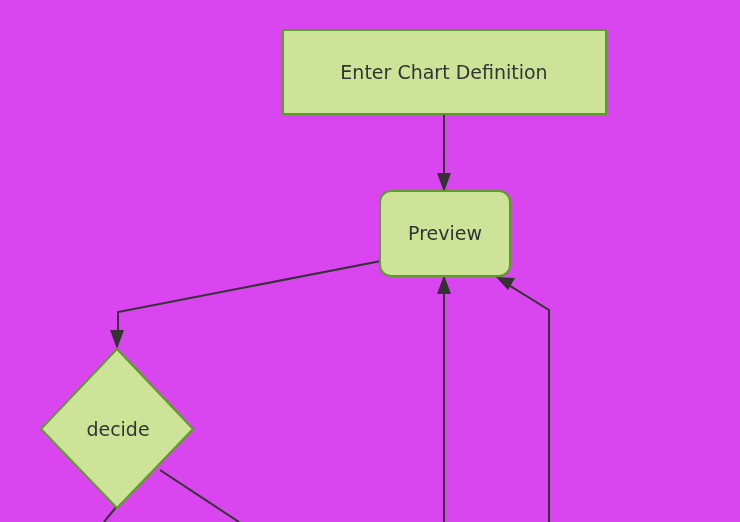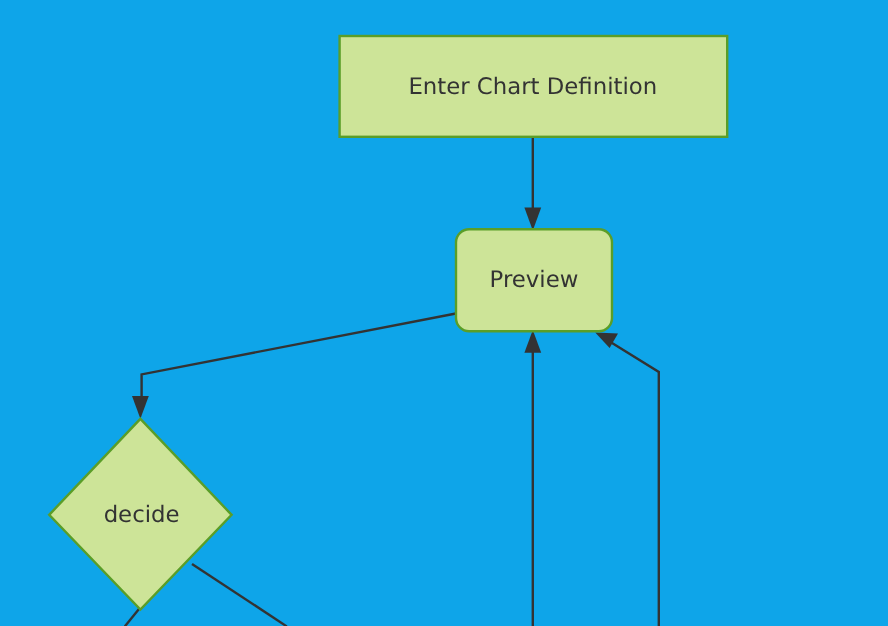--- a/index.html
+++ b/index.html
@@ -10,21 +10,21 @@
   body {
     width: 740px;
     height: 522px;
     overflow: hidden;
     font-family: "DejaVu Sans", "Liberation Sans", sans-serif;
   }
   #flowchart {
     position: relative;
     width: 740px;
     height: 522px;
-    background: #0ea5e9;
+    background: #d946ef;
   }
   #flowchart svg {
     display: block;
     width: 740px;
     height: 522px;
   }
   .node-shape {
     fill: #cde498;
     stroke: #5a9e28;
     stroke-width: 2;

